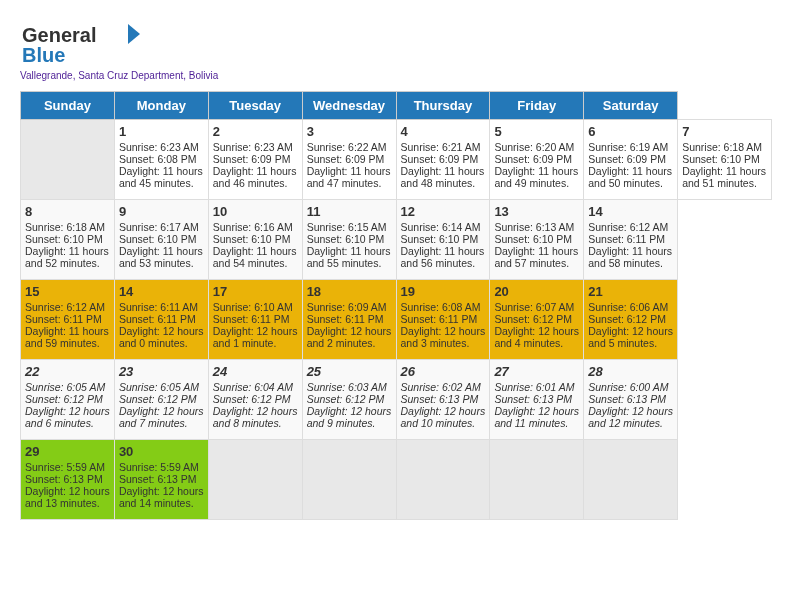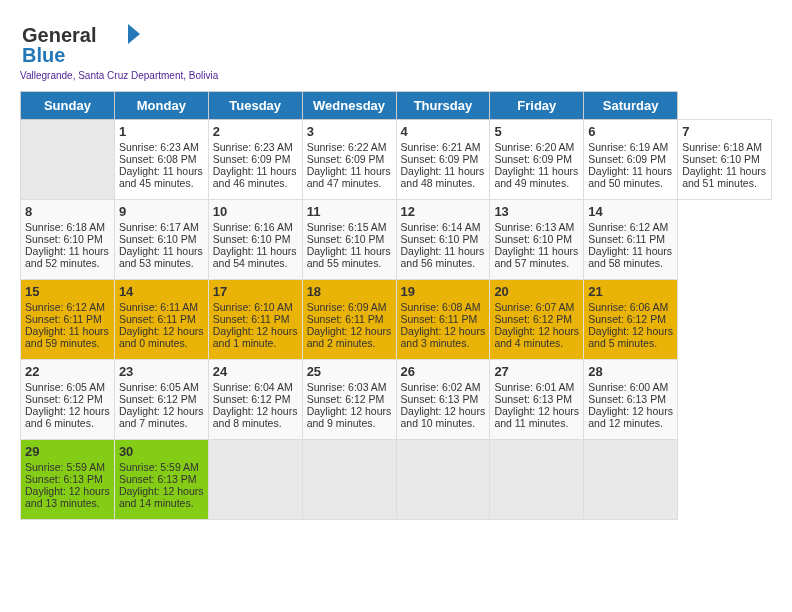--- a/index.html
+++ b/index.html
@@ -70,21 +70,21 @@
       display: block;
       margin-bottom: 2px;
     }
     tr:nth-child(even) td:not(.empty) {
       background: #f9f9f9;
     }
     
     .row-1 td { background: #fff; }
     .row-2 td { background: #f0f4f8; }
     .row-3 td { background: #eab308; }
-    .row-4 td { background: #f0f4f8; }
+    .row-4 td { background: #f0f4f8; font-style: italic; }
     .row-5 td { background: #84cc16; }
     .row-1 td.empty, .row-2 td.empty, .row-3 td.empty, .row-4 td.empty, .row-5 td.empty {
       background: #e8e8e8;
     }
   </style>
 </head>
 <body>
 
 <div class="header">
   <div class="logo">

